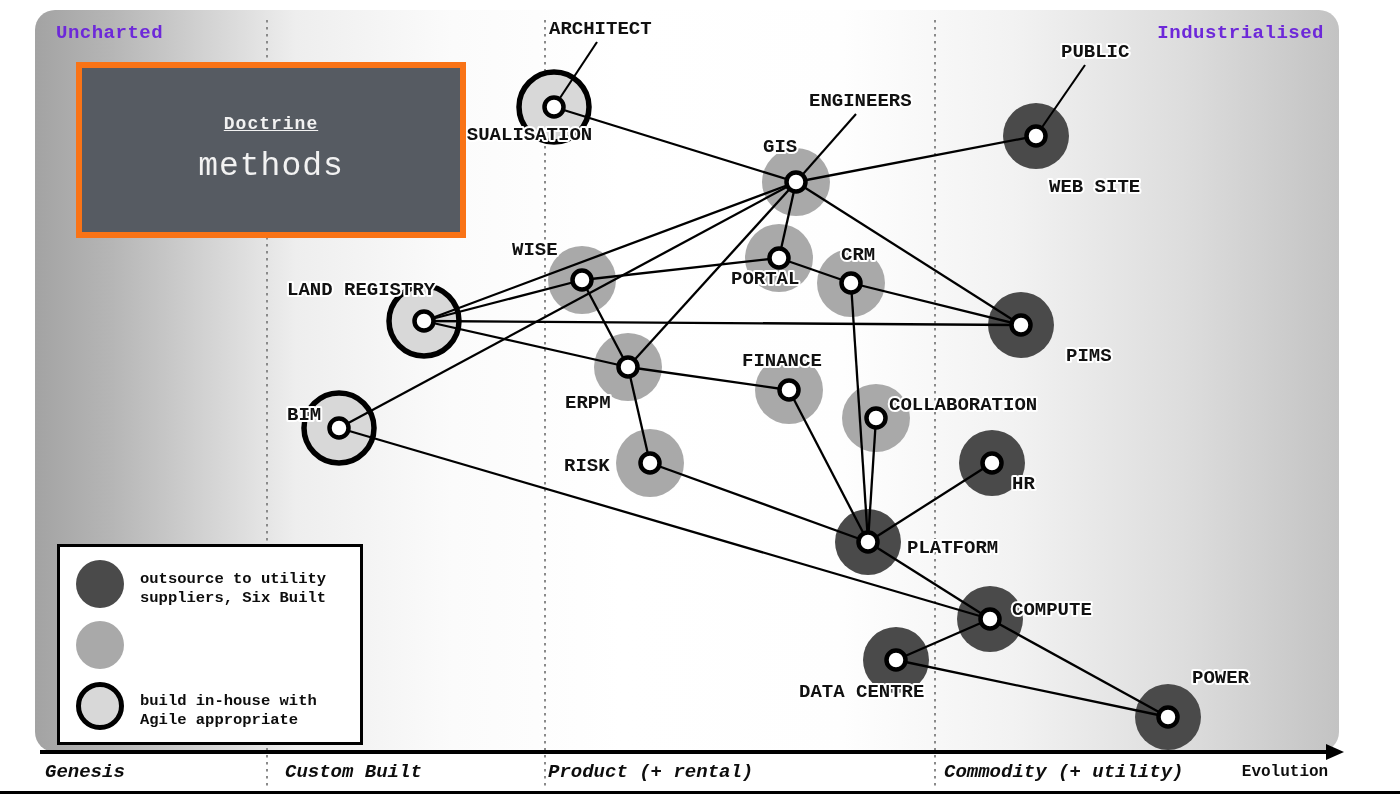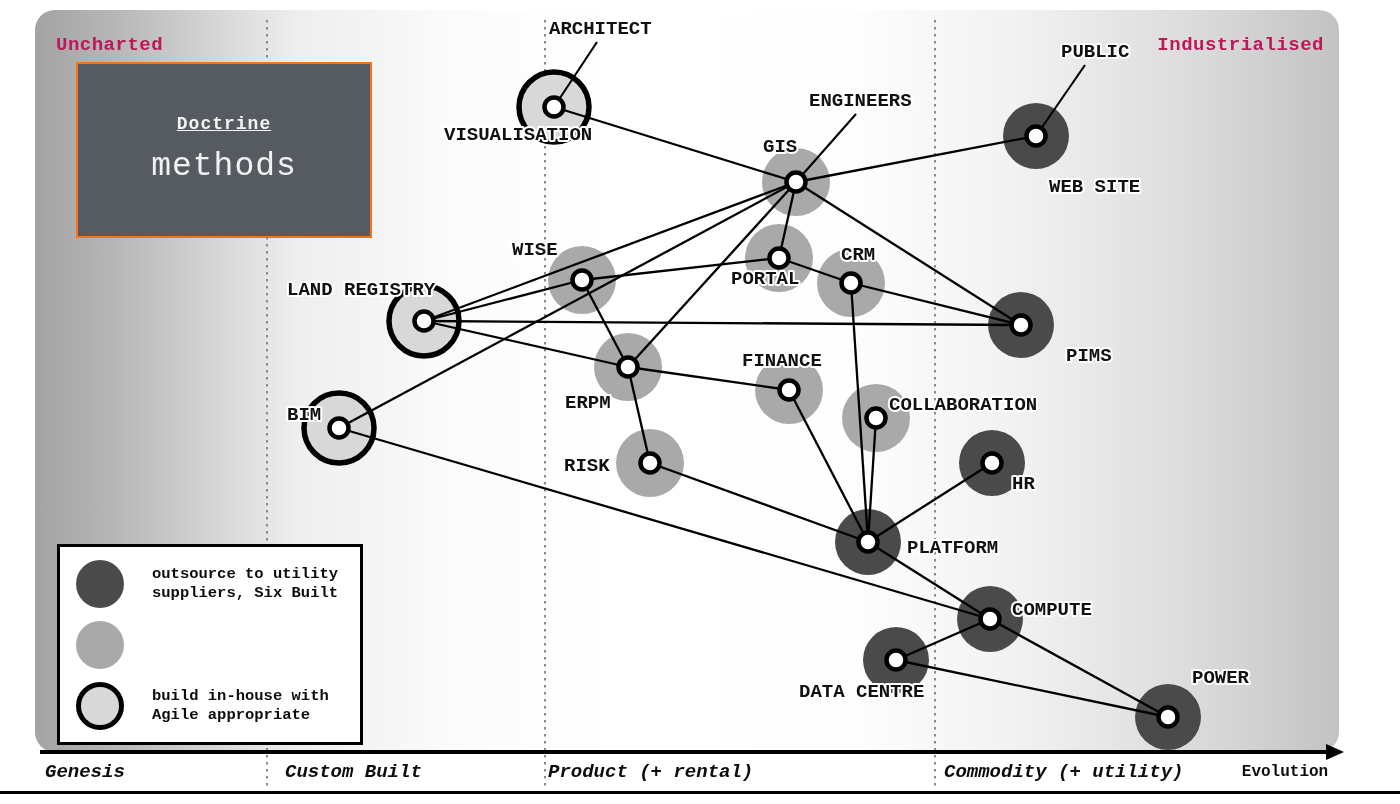--- a/index.html
+++ b/index.html
@@ -1,33 +1,33 @@
 <!DOCTYPE html>
 <html><head>
 <meta charset="utf-8">
 <style>
   html,body{margin:0;padding:0;background:#ffffff;}
   .canvas{position:relative;width:1400px;height:804px;background:#ffffff;overflow:hidden;
           font-family:"Liberation Mono","DejaVu Sans Mono",monospace;}
   svg{position:absolute;left:0;top:0;}
 
-  .corner-label{position:absolute;top:34px;font:700 19px "Liberation Mono",monospace;color:#be185d;letter-spacing:0.5px;}
+  .corner-label{position:absolute;top:22px;font:700 19px "Liberation Mono",monospace;color:#6d28d9;letter-spacing:0.5px;}
   .corner-label.left{left:56px;}
   .corner-label.right{right:76px;margin-left:20px;}
 
-  .doctrine-box{position:absolute;left:76px;top:62px;width:296px;height:176px;
+  .doctrine-box{position:absolute;left:76px;top:62px;width:390px;height:176px;
                 display:flex;flex-direction:column;align-items:center;justify-content:center;
-                color:#f2f2f2;border:2px solid #f97316;box-sizing:border-box;}
+                color:#f2f2f2;border:6px solid #f97316;box-sizing:border-box;}
   .doctrine-kicker{font:700 18px "Liberation Mono",monospace;text-decoration:underline;margin-bottom:12px;letter-spacing:1px;}
   .doctrine-line{font:400 33px "Liberation Mono",monospace;line-height:41px;letter-spacing:1px;}
 
   .legend{position:absolute;left:57px;top:544px;width:306px;height:201px;background:#ffffff;
           border:3px solid #000;box-sizing:border-box;display:flex;flex-direction:column;
           justify-content:space-around;padding:6px 6px 6px 16px;}
-  .legend-row{display:flex;align-items:center;gap:28px;}
+  .legend-row{display:flex;align-items:flex-end;gap:16px;}
   .legend-swatch{width:48px;height:48px;border-radius:50%;flex:0 0 48px;box-sizing:border-box;}
   .legend-swatch.light{border:5px solid #000;}
   .legend-text{font:700 15.5px "Liberation Mono",monospace;line-height:19px;color:#0d0d0d;}
 
   .bottom-rule{position:absolute;left:0;top:791px;width:1400px;height:3px;background:#000;}
 
   .nlabel{font:700 19px "Liberation Mono",monospace;fill:#111;paint-order:stroke;stroke:#ffffff;stroke-width:4px;stroke-linejoin:round;}
   .stage-label{font:italic 700 19px "Liberation Mono",monospace;fill:#0d0d0d;}
   .evo-label{font:700 16px "Liberation Mono",monospace;fill:#0d0d0d;}
 </style>

